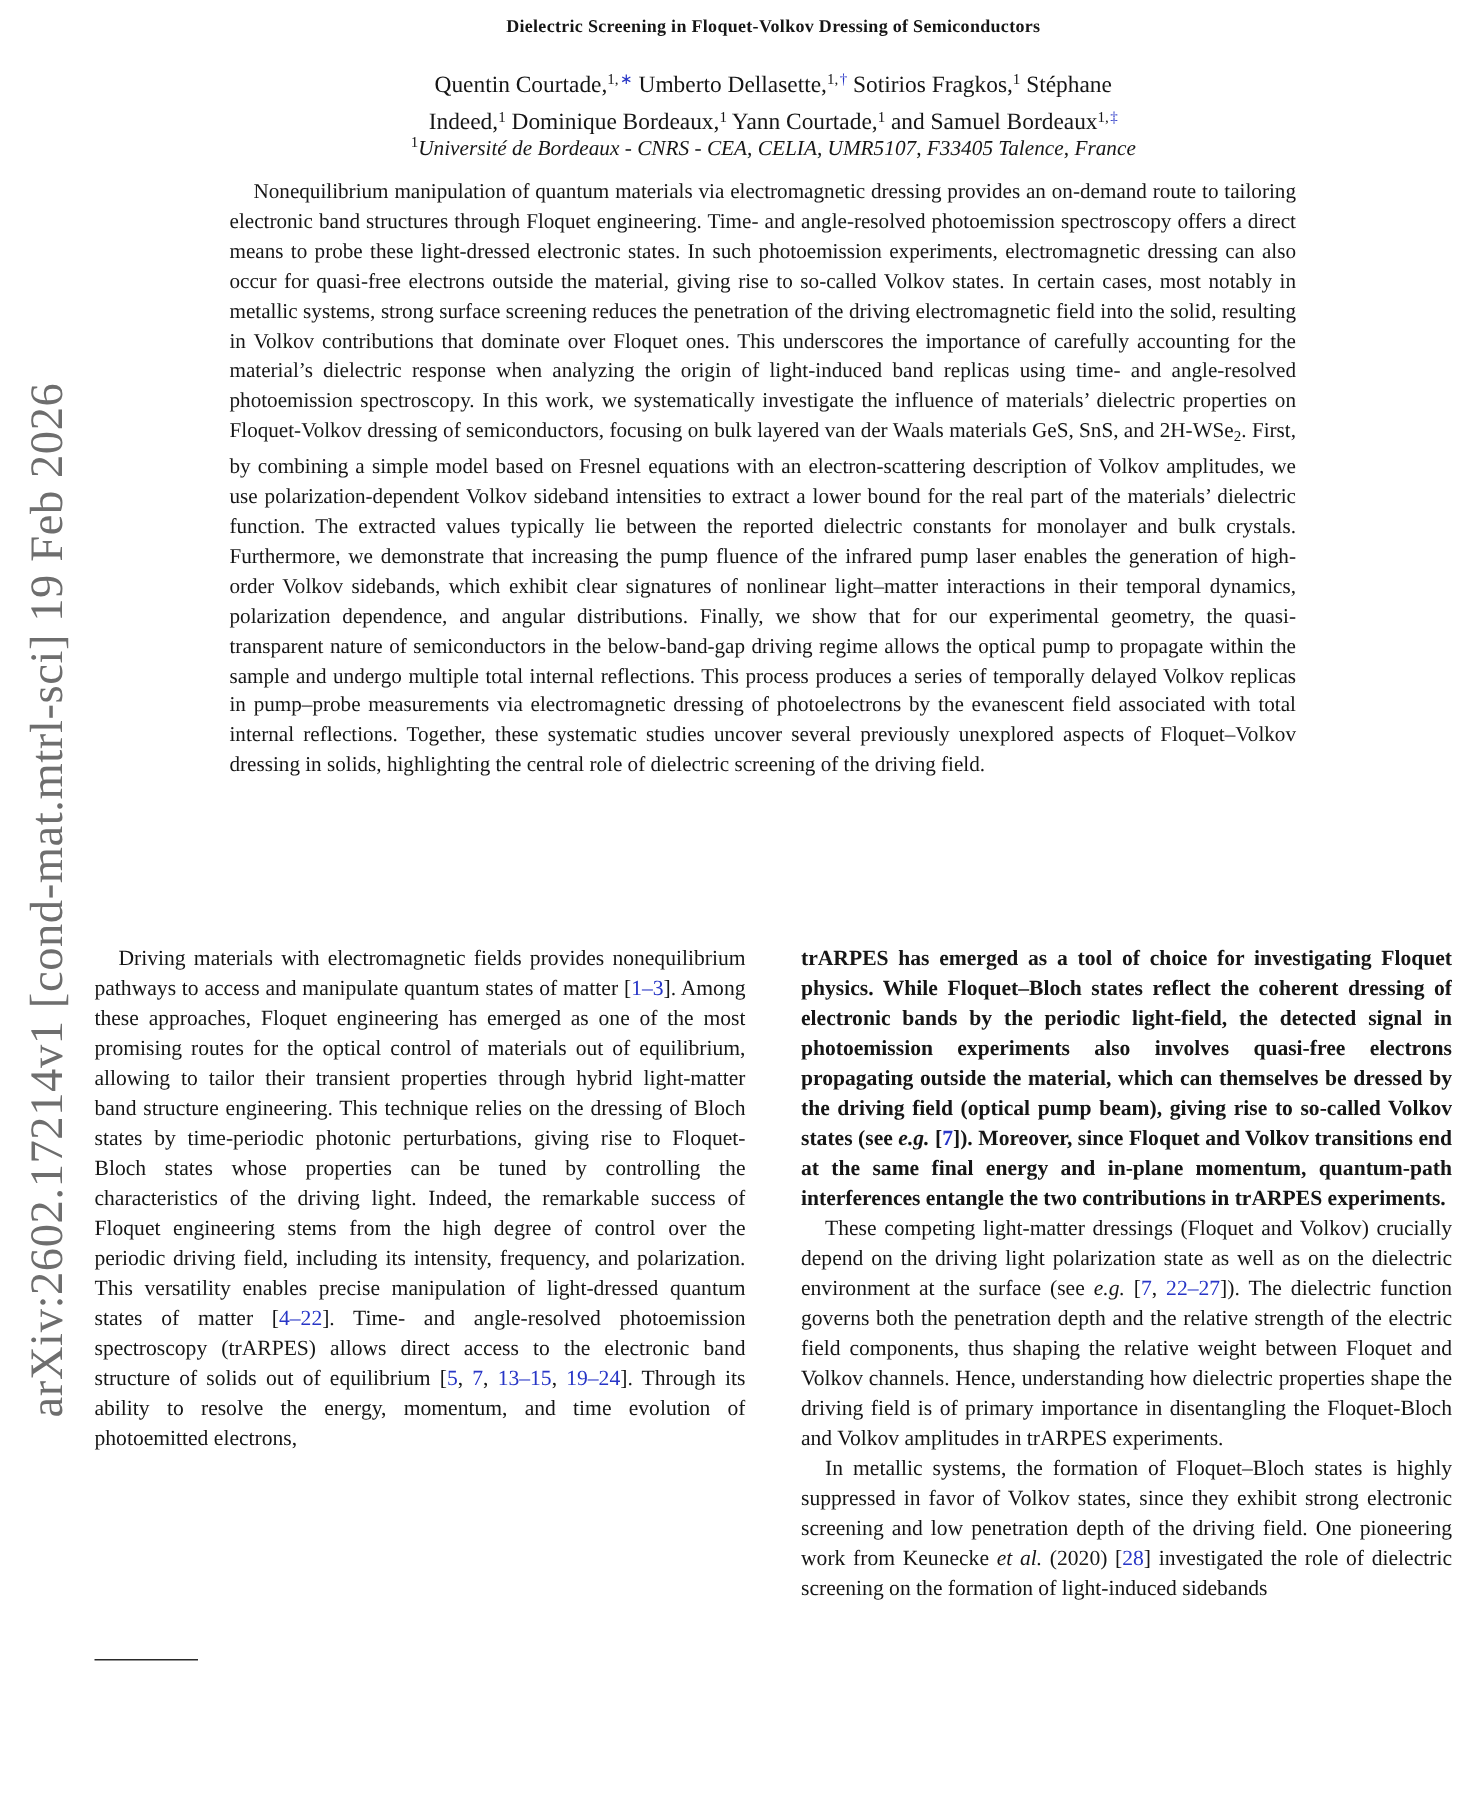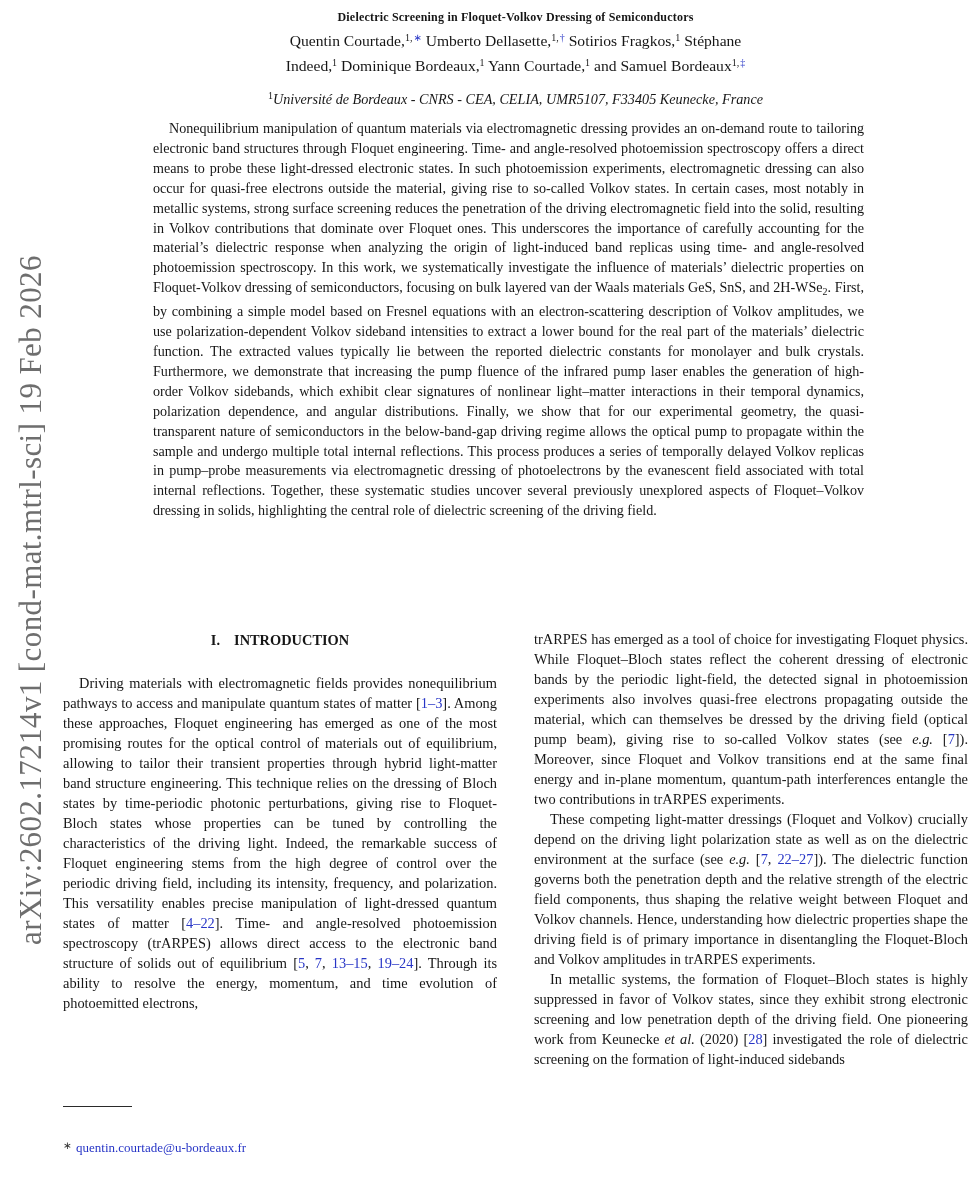--- a/index.html
+++ b/index.html
@@ -12,21 +12,21 @@
   .arxiv-stamp {
     position:absolute; left:31px; top:600px;
     transform:translate(-50%,-50%) rotate(-90deg);
     white-space:nowrap; font-size:31px; color:var(--stamp); letter-spacing:0.4px;
   }
   .page-title {
     position:absolute; top:2px; left:63px; width:905px;
     text-align:center; font-size:12px; font-weight:bold; letter-spacing:0.2px;
   }
   .authors {
-    position:absolute; top:27px; left:63px; width:905px;
+    position:absolute; top:43px; left:63px; width:905px;
     text-align:center; font-size:15.6px; line-height:21.5px;
   }
   .affiliation {
     position:absolute; top:90px; left:63px; width:905px;
     text-align:center; font-size:14.2px;
   }
   .abstract {
     position:absolute; top:119px; left:153px; width:711px;
     text-align:justify; font-size:14.1px; line-height:19.9px; text-indent:16px;
   }
@@ -35,21 +35,21 @@
     display:flex; gap:37px;
   }
   .col { width:434px; text-align:justify; font-size:14.4px; line-height:20px; }
   .col-left-text { max-height:440px; overflow:hidden; }
   .col-right { height:571px; overflow:hidden; }
   .section-heading {
     text-align:center; font-weight:bold; font-size:14.4px; margin:1px 0 23px 0;
   }
   .section-label { margin-right:14px; }
   .para { text-indent:16px; margin:0; }
-  .para.no-indent { text-indent:0; }
+  .para.no-indent { text-indent:0;font-weight:bold; }
   .footnotes { position:absolute; left:63px; top:1106px; width:434px; font-size:13px; }
   .fn-rule { width:69px; border-top:1.4px solid #2a2a2a; margin-bottom:30px; }
   .fn-line { line-height:18px; }
   .fn-mark { display:inline-block; width:13px; font-size:10.5px; vertical-align:3px; color:#333; }
   .fn-email { color:var(--blue); }
   
   .seg-t { }
   .seg-c { color:var(--blue); }
   .seg-i { font-style:italic; }
   .seg-sup { font-size:10px; vertical-align:5px; }
@@ -61,38 +61,32 @@
 
 <div class="arxiv-stamp">arXiv:2602.17214v1 [cond-mat.mtrl-sci] 19 Feb 2026</div>
 
 <h1 class="page-title">Dielectric Screening in Floquet-Volkov Dressing of Semiconductors</h1>
 
 <div class="authors">
   <div><span class="seg-t">Quentin Courtade,</span><span class="seg-sup">1,</span><span class="seg-supb">∗</span><span class="seg-t"> Umberto Dellasette,</span><span class="seg-sup">1,</span><span class="seg-supb">†</span><span class="seg-t"> Sotirios Fragkos,</span><span class="seg-sup">1</span><span class="seg-t"> Stéphane</span></div>
   <div><span class="seg-t">Indeed,</span><span class="seg-sup">1</span><span class="seg-t"> Dominique Bordeaux,</span><span class="seg-sup">1</span><span class="seg-t"> Yann Courtade,</span><span class="seg-sup">1</span><span class="seg-t"> and Samuel Bordeaux</span><span class="seg-sup">1,</span><span class="seg-supb">‡</span></div>
 </div>
 
-<div class="affiliation"><span class="seg-sup">1</span><span class="seg-i">Université de Bordeaux - CNRS - CEA, CELIA, UMR5107, F33405 Keunecke, France</span></div>
+<div class="affiliation"><span class="seg-sup">1</span><span class="seg-i">Université de Bordeaux - CNRS - CEA, CELIA, UMR5107, F33405 Talence, France</span></div>
 
 <div class="abstract"><span class="seg-t">Nonequilibrium manipulation of quantum materials via electromagnetic dressing provides an on-demand route to tailoring electronic band structures through Floquet engineering. Time- and angle-resolved photoemission spectroscopy offers a direct means to probe these light-dressed electronic states. In such photoemission experiments, electromagnetic dressing can also occur for quasi-free electrons outside the material, giving rise to so-called Volkov states. In certain cases, most notably in metallic systems, strong surface screening reduces the penetration of the driving electromagnetic field into the solid, resulting in Volkov contributions that dominate over Floquet ones. This underscores the importance of carefully accounting for the material’s dielectric response when analyzing the origin of light-induced band replicas using time- and angle-resolved photoemission spectroscopy. In this work, we systematically investigate the influence of materials’ dielectric properties on Floquet-Volkov dressing of semiconductors, focusing on bulk layered van der Waals materials GeS, SnS, and 2H-WSe</span><span class="seg-sub">2</span><span class="seg-t">. First, by combining a simple model based on Fresnel equations with an electron-scattering description of Volkov amplitudes, we use polarization-dependent Volkov sideband intensities to extract a lower bound for the real part of the materials’ dielectric function. The extracted values typically lie between the reported dielectric constants for monolayer and bulk crystals. Furthermore, we demonstrate that increasing the pump fluence of the infrared pump laser enables the generation of high-order Volkov sidebands, which exhibit clear signatures of nonlinear light–matter interactions in their temporal dynamics, polarization dependence, and angular distributions. Finally, we show that for our experimental geometry, the quasi-transparent nature of semiconductors in the below-band-gap driving regime allows the optical pump to propagate within the sample and undergo multiple total internal reflections. This process produces a series of temporally delayed Volkov replicas in pump–probe measurements via electromagnetic dressing of photoelectrons by the evanescent field associated with total internal reflections. Together, these systematic studies uncover several previously unexplored aspects of Floquet–Volkov dressing in solids, highlighting the central role of dielectric screening of the driving field.</span></div>
 
 <div class="columns">
   <div class="col col-left">
-    <div class="section-heading">
-      <span class="section-label">I.</span><span>INTRODUCTION</span>
-    </div>
     <div class="col-left-text">
       <p class="para"><span class="seg-t">Driving materials with electromagnetic fields provides nonequilibrium pathways to access and manipulate quantum states of matter [</span><span class="seg-c">1–3</span><span class="seg-t">]. Among these approaches, Floquet engineering has emerged as one of the most promising routes for the optical control of materials out of equilibrium, allowing to tailor their transient properties through hybrid light-matter band structure engineering. This technique relies on the dressing of Bloch states by time-periodic photonic perturbations, giving rise to Floquet-Bloch states whose properties can be tuned by controlling the characteristics of the driving light. Indeed, the remarkable success of Floquet engineering stems from the high degree of control over the periodic driving field, including its intensity, frequency, and polarization. This versatility enables precise manipulation of light-dressed quantum states of matter [</span><span class="seg-c">4–22</span><span class="seg-t">]. Time- and angle-resolved photoemission spectroscopy (trARPES) allows direct access to the electronic band structure of solids out of equilibrium [</span><span class="seg-c">5</span><span class="seg-t">, </span><span class="seg-c">7</span><span class="seg-t">, </span><span class="seg-c">13–15</span><span class="seg-t">, </span><span class="seg-c">19–24</span><span class="seg-t">]. Through its ability to resolve the energy, momentum, and time evolution of photoemitted electrons,</span></p>
     </div>
   </div>
   <div class="col col-right">
     <p class="para no-indent"><span class="seg-t">trARPES has emerged as a tool of choice for investigating Floquet physics. While Floquet–Bloch states reflect the coherent dressing of electronic bands by the periodic light-field, the detected signal in photoemission experiments also involves quasi-free electrons propagating outside the material, which can themselves be dressed by the driving field (optical pump beam), giving rise to so-called Volkov states (see </span><span class="seg-i">e.g.</span><span class="seg-t"> [</span><span class="seg-c">7</span><span class="seg-t">]). Moreover, since Floquet and Volkov transitions end at the same final energy and in-plane momentum, quantum-path interferences entangle the two contributions in trARPES experiments.</span></p>
     <p class="para"><span class="seg-t">These competing light-matter dressings (Floquet and Volkov) crucially depend on the driving light polarization state as well as on the dielectric environment at the surface (see </span><span class="seg-i">e.g.</span><span class="seg-t"> [</span><span class="seg-c">7</span><span class="seg-t">, </span><span class="seg-c">22–27</span><span class="seg-t">]). The dielectric function governs both the penetration depth and the relative strength of the electric field components, thus shaping the relative weight between Floquet and Volkov channels. Hence, understanding how dielectric properties shape the driving field is of primary importance in disentangling the Floquet-Bloch and Volkov amplitudes in trARPES experiments.</span></p>
     <p class="para"><span class="seg-t">In metallic systems, the formation of Floquet–Bloch states is highly suppressed in favor of Volkov states, since they exhibit strong electronic screening and low penetration depth of the driving field. One pioneering work from Keunecke </span><span class="seg-i">et al.</span><span class="seg-t"> (2020) [</span><span class="seg-c">28</span><span class="seg-t">] investigated the role of dielectric screening on the formation of light-induced sidebands</span></p>
   </div>
 </div>
 
 <div class="footnotes">
   <div class="fn-rule"></div>
-  <div class="fn-line">
-    <span class="fn-mark">∗</span><span class="fn-email">quentin.courtade@u-bordeaux.fr</span>
-  </div>
 </div>
 
 </body></html>

